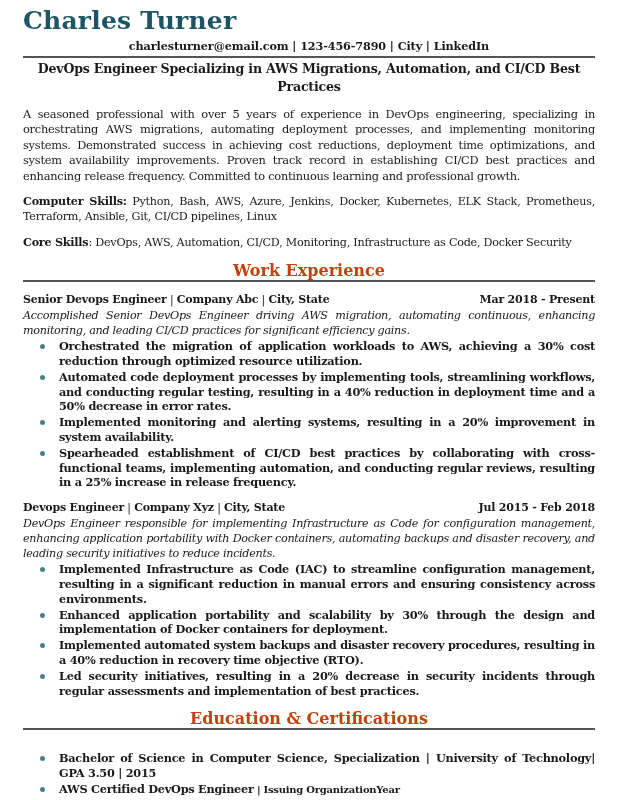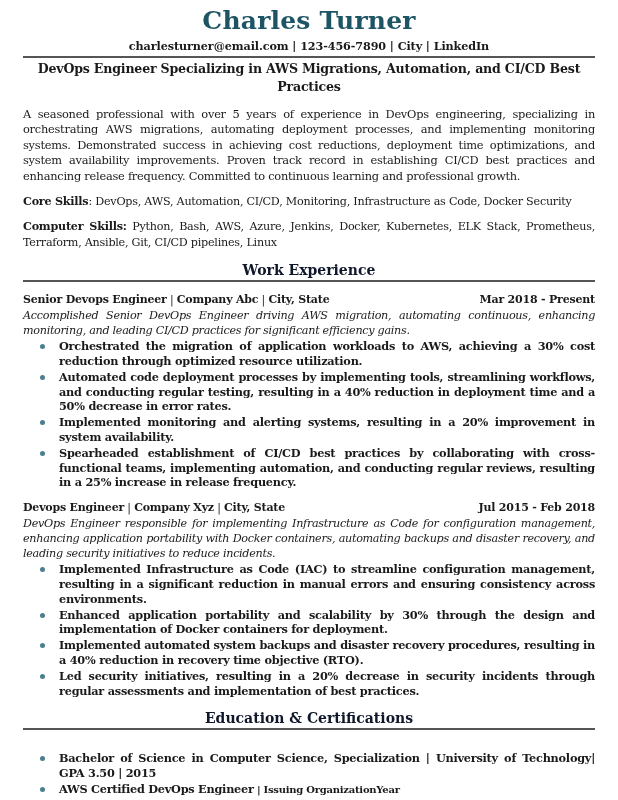--- a/index.html
+++ b/index.html
@@ -3,42 +3,42 @@
 <meta charset="utf-8">
 <style>
   html, body { margin: 0; padding: 0; background: #ffffff; }
   body {
     width: 618px; height: 800px; overflow: hidden;
     font-family: "DejaVu Serif", "Liberation Serif", serif;
     color: #1a1a1a;
   }
   .page { position: relative; padding: 0 23px 0 23px; }
   .name {
-    text-align: center; color: #1d5564; font-weight: bold;
+    text-align: left; color: #1d5564; font-weight: bold;
     font-size: 25px; letter-spacing: 0.2px;
     padding-top: 6px; line-height: 30px;
     font-family: "DejaVu Serif", serif;
   }
   .contact {
     text-align: center; font-weight: bold; font-size: 11.2px;
     line-height: 16px; margin-top: 2px; letter-spacing: -0.1px;
   }
   .rule { border: 0; border-top: 2px solid #555; margin: 2px 0 0 0; height: 0; }
   .headline {
     text-align: center; font-weight: bold; font-size: 12.6px;
     line-height: 18px; margin-top: 2px; letter-spacing: -0.2px;
   }
   .summary {
     font-size: 11.4px; line-height: 15.4px; text-align: justify;
     margin-top: 11px; letter-spacing: -0.25px;
   }
   .skills { font-size: 11.2px; line-height: 15.4px; margin-top: 10px; text-align: justify; letter-spacing: -0.25px; }
   .skills b { font-weight: bold; }
   .section-title {
-    text-align: center; color: #0f172a; font-weight: bold; font-size: 14px;
+    text-align: center; color: #c2410c; font-weight: bold; font-size: 16px;
     line-height: 17px; margin-top: 12px;
   }
   .section-rule { border: 0; border-top: 2px solid #555; margin: 1px 0 0 0; height: 0; }
   .job-head {
     display: flex; justify-content: space-between; font-weight: bold;
     font-size: 11px; line-height: 16px; margin-top: 10px; letter-spacing: -0.2px;
   }
   .job-head .sep { font-weight: normal; }
   .job-desc {
     font-style: italic; font-size: 11.2px; line-height: 15px;
@@ -67,25 +67,25 @@
     <span>charlesturner@email.com</span><span> | </span><span>123-456-7890</span><span> | </span><span>City</span><span> | </span><span>LinkedIn</span>
   </div>
 
   <hr class="rule">
 
   <div class="headline">DevOps Engineer Specializing in AWS Migrations, Automation, and CI/CD Best Practices</div>
 
   <p class="summary" style="margin-bottom:0">A seasoned professional with over 5 years of experience in DevOps engineering, specializing in orchestrating AWS migrations, automating deployment processes, and implementing monitoring systems. Demonstrated success in achieving cost reductions, deployment time optimizations, and system availability improvements. Proven track record in establishing CI/CD best practices and enhancing release frequency. Committed to continuous learning and professional growth.</p>
 
   <div class="skills">
-    <b>Core Skills</b><span>: DevOps, AWS, Automation, CI/CD, Monitoring, Infrastructure as Code, Docker Security</span>
+    <b>Computer Skills:</b><span> Python, Bash, AWS, Azure, Jenkins, Docker, Kubernetes, ELK Stack, Prometheus, Terraform, Ansible, Git, CI/CD pipelines, Linux</span>
   </div>
 
   <div class="skills">
-    <b>Computer Skills:</b><span> Python, Bash, AWS, Azure, Jenkins, Docker, Kubernetes, ELK Stack, Prometheus, Terraform, Ansible, Git, CI/CD pipelines, Linux</span>
+    <b>Core Skills</b><span>: DevOps, AWS, Automation, CI/CD, Monitoring, Infrastructure as Code, Docker Security</span>
   </div>
 
   <div class="section-title">Work Experience</div>
   <hr class="section-rule">
 
   <div>
     <div class="job-head">
       <span>
         <span>Senior Devops Engineer</span><span class="sep"> | </span><span>Company Abc</span><span class="sep"> | </span><span>City, State</span>
       </span>

